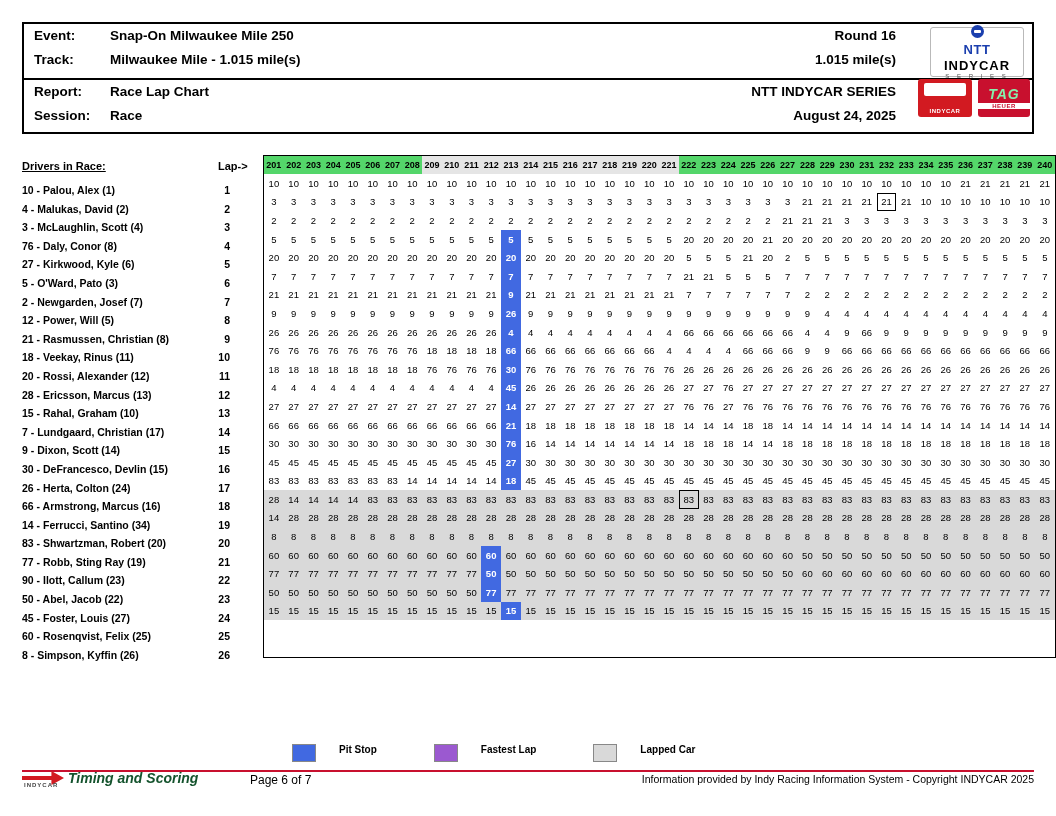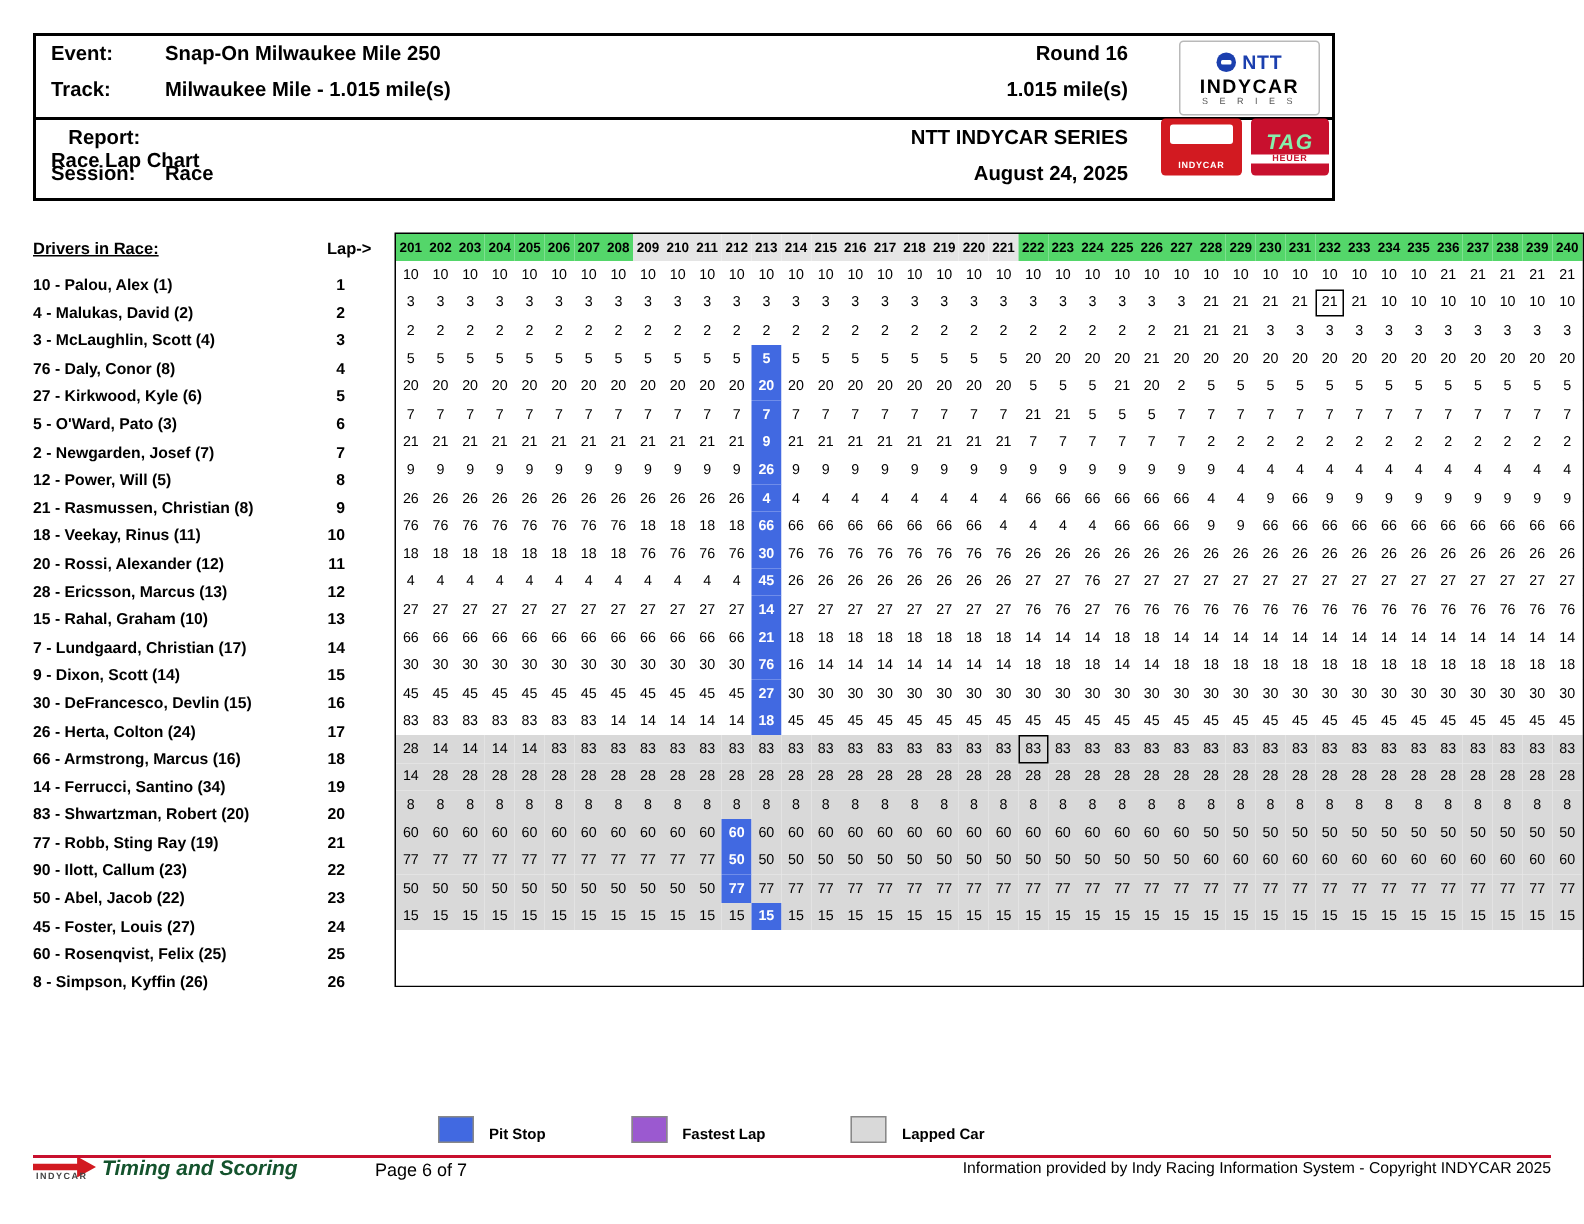--- a/index.html
+++ b/index.html
@@ -9,38 +9,38 @@
     font-family:"Liberation Sans", sans-serif;
     font-size:11px;
     color:#000;
     position:relative;
     overflow:hidden;
   }
   .page{position:absolute;left:0;top:0;width:1056px;height:816px;}
 
   
   .hdr{
-    position:absolute;left:22px;top:22px;width:868px;height:112px;
+    position:absolute;left:22px;top:22px;width:1012px;height:112px;
     border:2px solid #000;box-sizing:border-box;
   }
   .hdr-row{display:flex;align-items:center;box-sizing:border-box;}
   .hdr-top{height:56px;border-bottom:2px solid #000;position:relative;}
   .hdr-bot{height:54px;position:relative;}
   .hdr-line{position:absolute;display:flex;align-items:center;}
   .lbl{font-weight:bold;font-size:13.5px;width:76px;}
   .val{font-weight:bold;font-size:13.5px;}
   .right{position:absolute;font-weight:bold;font-size:13.5px;text-align:right;}
 
   .logo-box{position:absolute;right:4px;top:3px;width:120px;height:106px;}
   .ntt{
     position:absolute;left:22px;top:0;width:92px;height:48px;
     border:1px solid #b9b9b9;border-radius:3px;background:#fff;
     display:flex;flex-direction:column;align-items:center;justify-content:center;
   }
-  .ntt-top{display:flex;align-items:center;gap:4px;}
+  .ntt-top{display:flex;align-items:center;gap:4px;flex-direction:column;}
   .ntt-dot{width:13px;height:13px;border-radius:50%;background:#1b3fae;display:inline-block;position:relative;}
   .ntt-dot:after{content:"";position:absolute;left:3px;top:5px;width:7px;height:3px;background:#fff;border-radius:1px;}
   .ntt-txt{font-weight:bold;font-size:13px;letter-spacing:.5px;color:#1b3fae;}
   .indycar{font-weight:bold;font-size:13px;letter-spacing:1px;margin-top:1px;}
   .series{font-size:6px;letter-spacing:3px;color:#555;}
   .badge-row{position:absolute;left:10px;top:52px;display:flex;gap:6px;align-items:flex-start;}
   .badge-red{
     width:54px;height:38px;background:#d21a21;border-radius:3px;position:relative;
     display:flex;align-items:flex-end;justify-content:center;
   }
@@ -68,21 +68,21 @@
   .hdr-green{background:#4cd964;background:#54d66a;}
   .hdr-yellow{background:#e5e5e5;}
   .r-white{background:#ffffff;}
   .r-grey{background:#d9d9d9;}
   .cell-pit{background:#4169e1;color:#fff;font-weight:bold;}
   .cell-box{outline:1.5px solid #000;outline-offset:-1.5px;}
   .thdr-row th{border-bottom:1.5px solid #000;}
 
   
   .legend{position:absolute;left:263px;top:744px;display:flex;align-items:center;gap:10px;font-size:10px;font-weight:bold;}
-  .legend .item{display:flex;align-items:flex-end;gap:10px;margin-right:18px;padding-left:29px;}
+  .legend .item{display:flex;align-items:flex-start;gap:23px;margin-right:18px;padding-left:29px;}
   .sw{width:22px;height:16px;display:inline-block;border:1px solid #888;}
   .sw-pit{background:#4169e1;}
   .sw-fast{background:#9b59d0;}
   .sw-lap{background:#d9d9d9;}
 
   
   .footer-rule{position:absolute;left:22px;top:770px;width:1012px;height:2px;background:#c8102e;}
   .foot-logo{position:absolute;left:22px;top:768px;width:220px;height:20px;display:flex;align-items:center;}
   .foot-logo .arrow{width:42px;height:14px;background:#d21a21;clip-path:polygon(0 35%,70% 35%,70% 0,100% 50%,70% 100%,70% 65%,0 65%);}
   .foot-logo .ts{font-style:italic;font-weight:bold;font-size:14px;color:#14532d;margin-left:4px;letter-spacing:0px;}
@@ -102,21 +102,21 @@
         <span class="val">Snap-On Milwaukee Mile 250</span>
       </div>
       <div class="hdr-line" style="left:10px;top:28px;">
         <span class="lbl">Track:</span>
         <span class="val">Milwaukee Mile - 1.015 mile(s)</span>
       </div>
       <div class="right" style="right:136px;top:4px;width:320px;">Round 16</div>
       <div class="right" style="right:136px;top:28px;width:320px;">1.015 mile(s)</div>
     </div>
     <div class="hdr-row hdr-bot">
-      <div class="hdr-line" style="left:10px;top:4px;flex-direction:column;">
+      <div class="hdr-line" style="left:10px;top:4px;">
         <span class="lbl">Report:</span>
         <span class="val">Race Lap Chart</span>
       </div>
       <div class="hdr-line" style="left:10px;top:28px;">
         <span class="lbl">Session:</span>
         <span class="val">Race</span>
       </div>
       <div class="right" style="right:136px;top:4px;width:420px;">NTT INDYCAR SERIES</div>
       <div class="right" style="right:136px;top:28px;width:420px;">August 24, 2025</div>
     </div>

